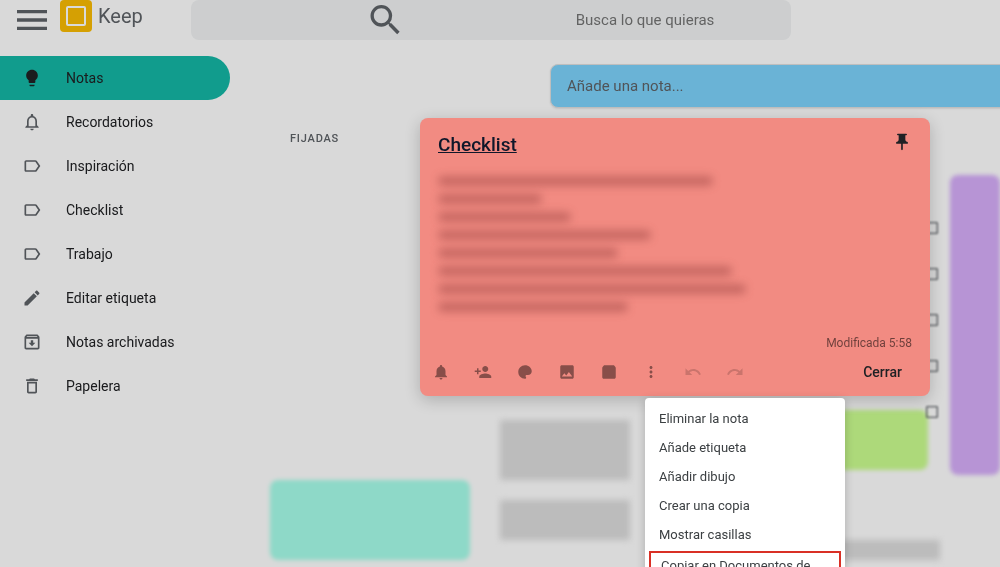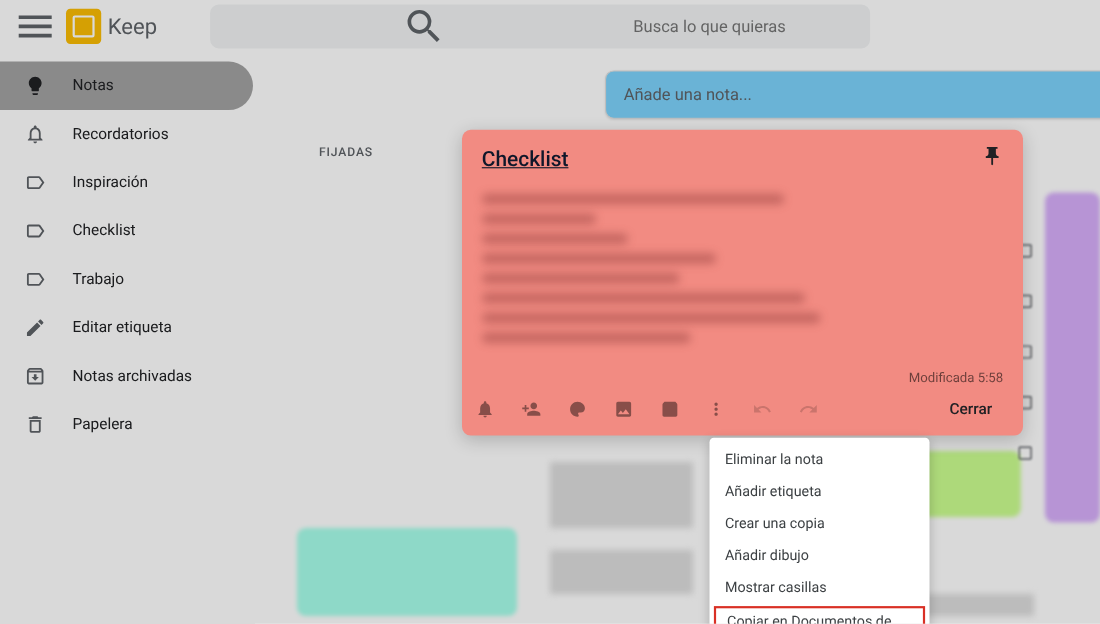--- a/index.html
+++ b/index.html
@@ -1,33 +1,33 @@
 <!DOCTYPE html>
 <html><head>
   <meta charset="utf-8">
   <style>
     * { margin: 0; padding: 0; box-sizing: border-box; font-family: 'Roboto', Arial, sans-serif; }
     body { width: 1000px; height: 567px; overflow: hidden; background: #fff; position: relative; }
     
     .overlay { position: absolute; inset: 0; background: rgba(0,0,0,0.15); z-index: 5; pointer-events: none; }
     
     
-    .header { height: 48px; display: flex; align-items: center; padding: 0 12px; gap: 8px; }
+    .header { height: 48px; display: flex; align-items: flex-start; padding: 0 12px; gap: 8px; }
     .menu-btn { width: 40px; height: 40px; display: flex; align-items: center; justify-content: center; border-radius: 50%; cursor: pointer; color: #5f6368; }
     .logo { display: flex; align-items: center; gap: 6px; }
     .logo-icon { width: 32px; height: 32px; background: #fbbc04; border-radius: 4px; position: relative; }
     .logo-icon::before { content: ''; position: absolute; top: 6px; left: 6px; right: 6px; bottom: 6px; border: 2px solid #fff; border-radius: 2px; }
     .logo-text { font-size: 20px; color: #5f6368; font-weight: 400; }
     .search-bar { flex: 1; max-width: 600px; height: 40px; background: #f1f3f4; border-radius: 8px; display: flex; align-items: center; padding: 0 16px; gap: 12px; margin-left: 40px; }
     .search-bar input { border: none; background: transparent; flex: 1; font-size: 15px; outline: none; color: #5f6368; }
     
     
     .sidebar { position: absolute; top: 48px; left: 0; width: 230px; padding: 8px 0; }
     .sidebar-item { height: 44px; display: flex; align-items: center; padding: 0 12px 0 22px; gap: 24px; border-radius: 0 22px 22px 0; cursor: pointer; color: #202124; font-size: 14px; }
-    .sidebar-item.active { background: #a3a3a3; }
+    .sidebar-item.active { background: #14b8a6; }
     .sidebar-item .icon { width: 20px; height: 20px; display: flex; align-items: center; justify-content: center; color: #5f6368; }
     .sidebar-item.active .icon { color: #202124; }
     
     
     .main { position: absolute; top: 48px; left: 230px; right: 0; padding: 16px 20px; }
     .note-input { width: 528px; height: 44px; background: #7dd3fc; border: 1px solid #e0e0e0; border-radius: 8px; display: flex; align-items: center; padding: 18px 16px; margin-left: 300px; box-shadow: 0 1px 2px rgba(0,0,0,0.1); }
     .note-input-text { flex: 1; color: #5f6368; font-size: 15px; }
     .note-input-icons { display: flex; gap: 20px; color: #5f6368; }
     .section-label { font-size: 11px; font-weight: 500; color: #5f6368; text-transform: uppercase; letter-spacing: 0.8px; margin: 24px 0 12px 40px; }
     
@@ -234,18 +234,18 @@
       </svg>
     <svg class="tool-icon faded" viewBox="0 0 24 24">
         <path fill="currentColor" d="M18.4 10.6C16.55 8.99 14.15 8 11.5 8c-4.65 0-8.58 3.03-9.96 7.22L3.9 16c1.05-3.19 4.05-5.5 7.6-5.5 1.95 0 3.73.72 5.12 1.88L13 16h9V7l-3.6 3.6z"></path>
       </svg>
     <span class="close-text">Cerrar</span>
   </div>
 </div>
 
 <div class="dropdown">
   <div class="dropdown-item">Eliminar la nota</div>
-  <div class="dropdown-item">Añadir etiqueta</div>
+  <div class="dropdown-item">Añade etiqueta</div>
+  <div class="dropdown-item">Añadir dibujo</div>
   <div class="dropdown-item">Crear una copia</div>
-  <div class="dropdown-item">Añadir dibujo</div>
   <div class="dropdown-item">Mostrar casillas</div>
   <div class="dropdown-item highlighted">Copiar en Documentos de Google</div>
 </div>
 
 </body></html>

